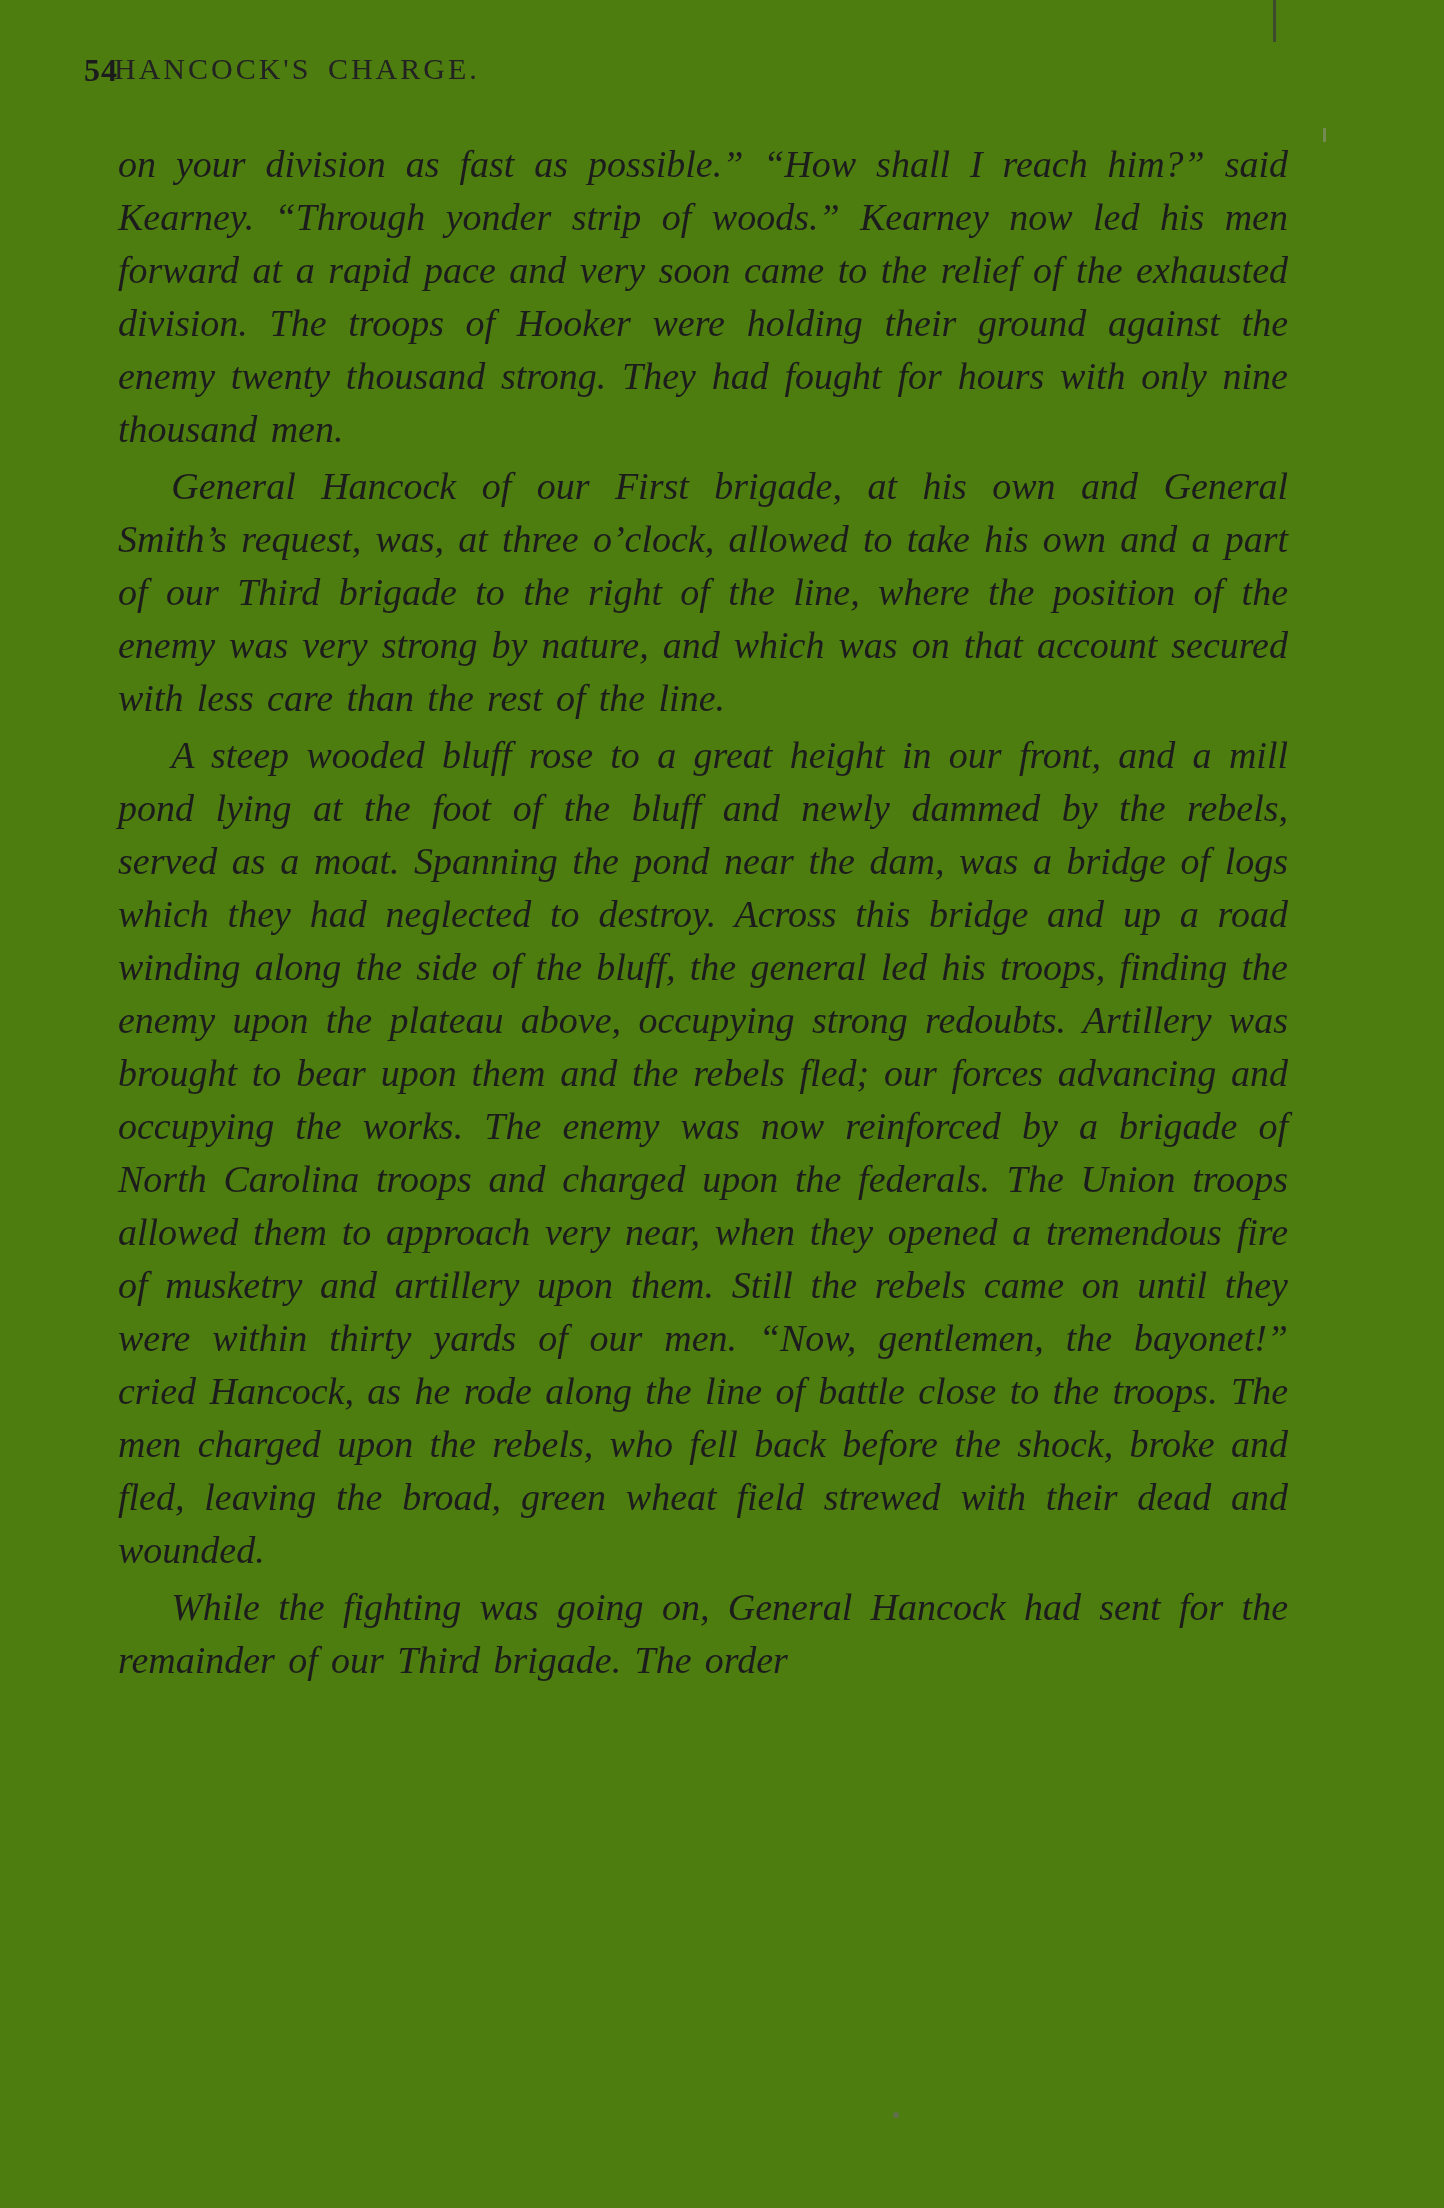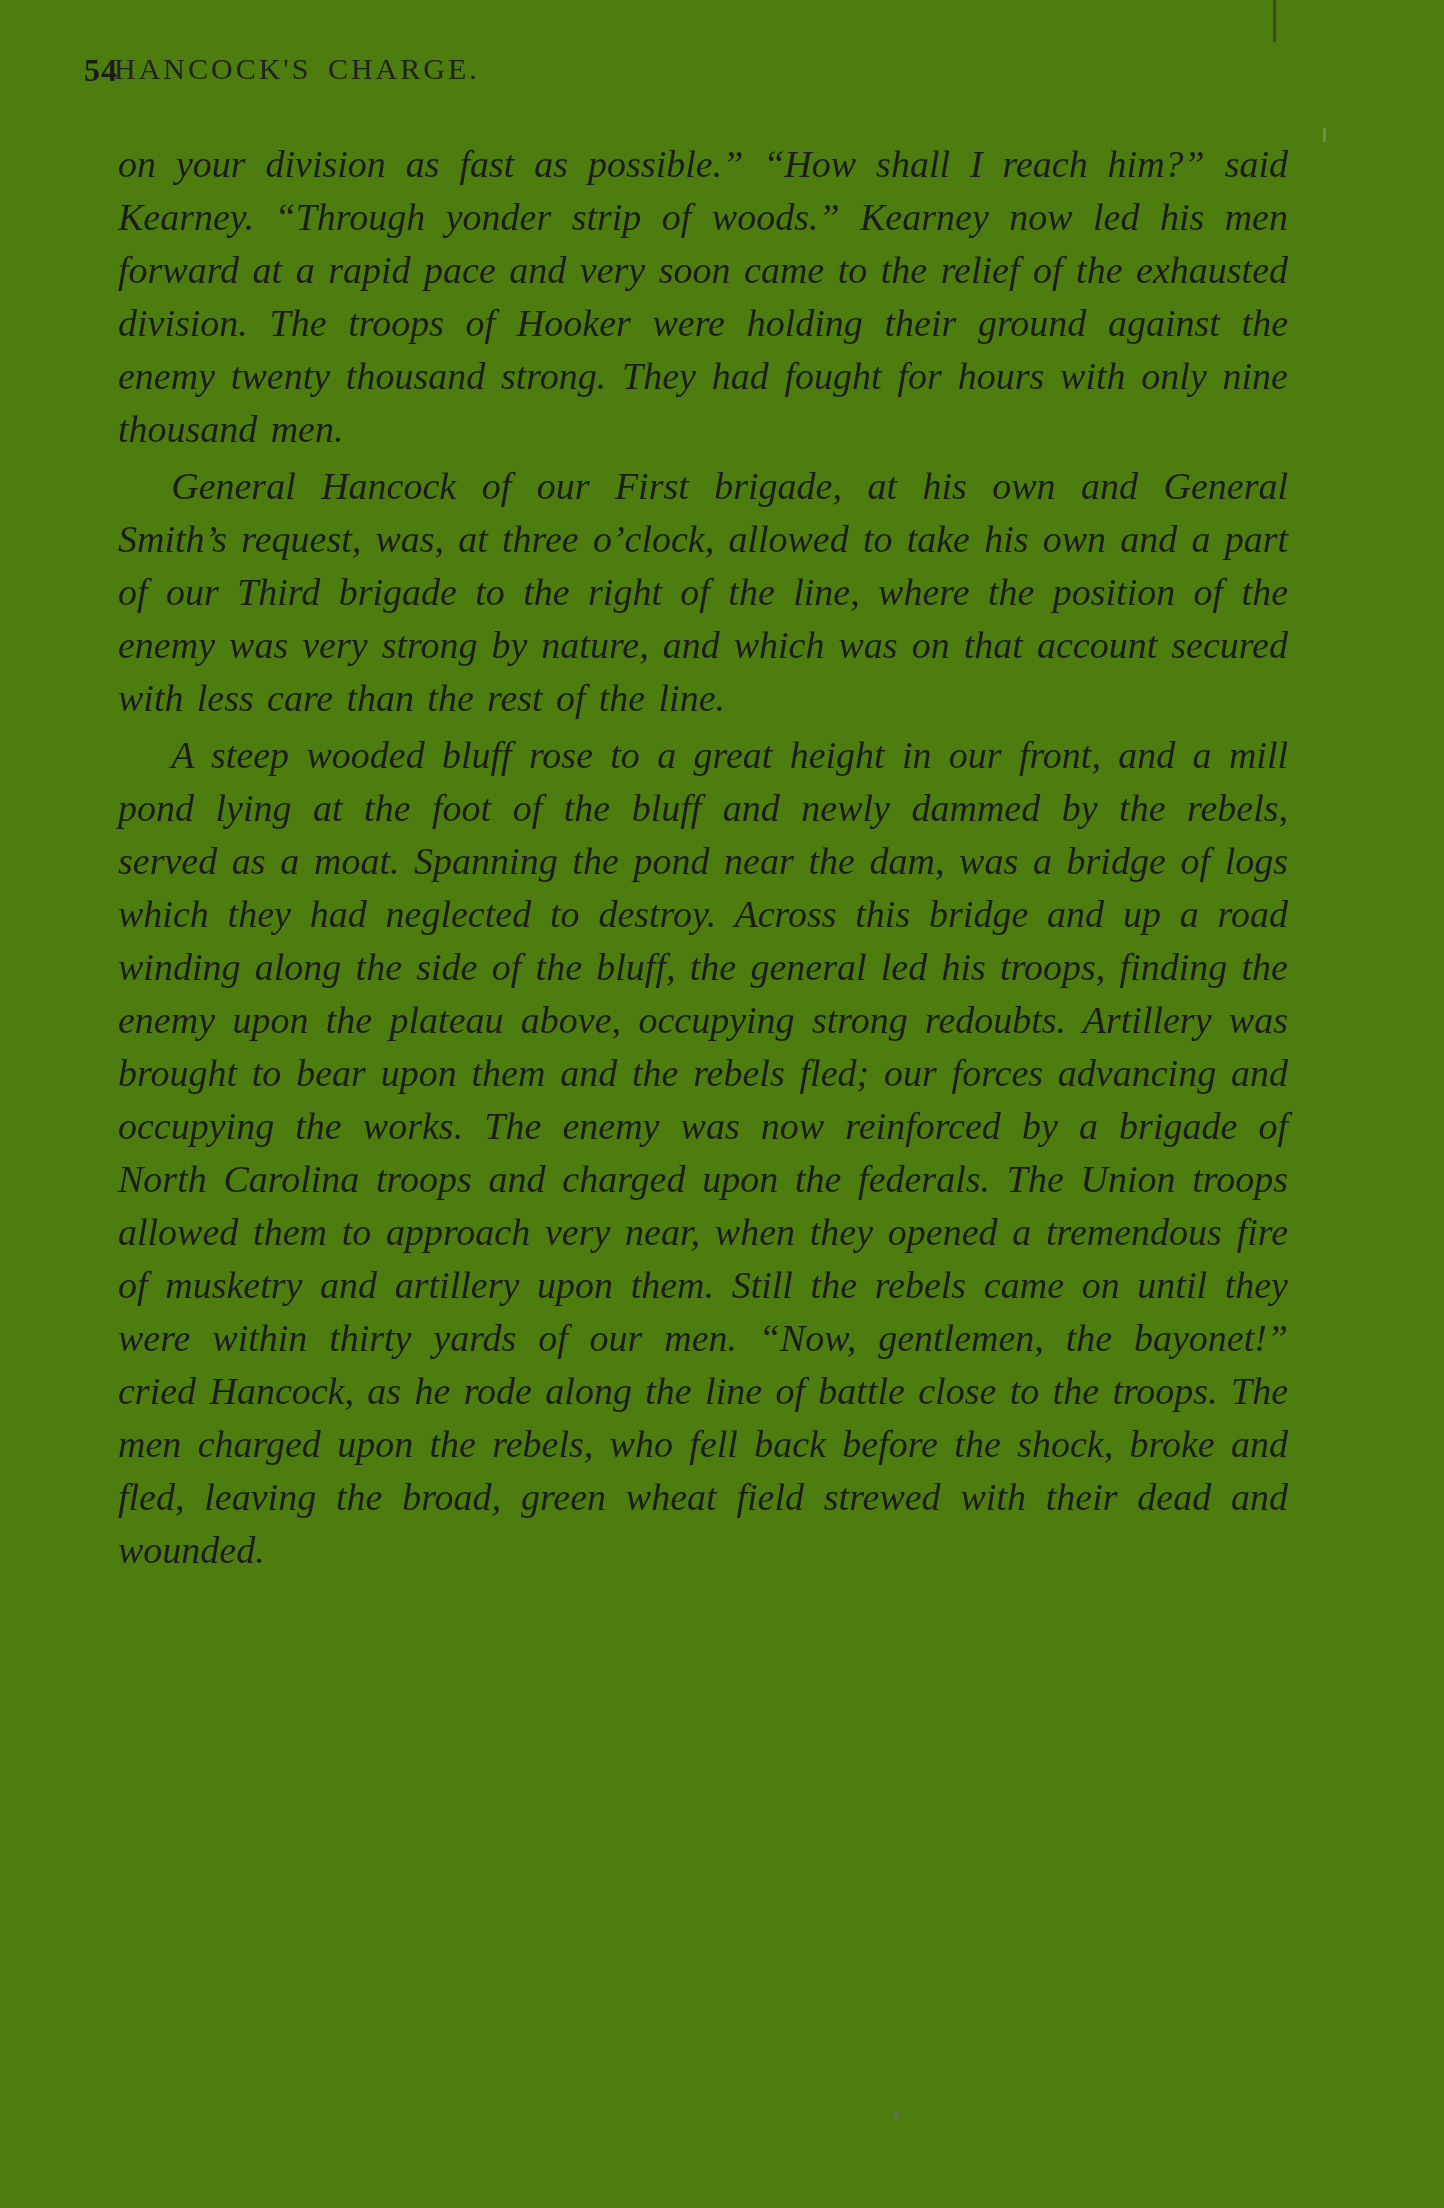--- a/index.html
+++ b/index.html
@@ -92,15 +92,16 @@
 
   <div class="running-head">
     <span class="page-number">54</span>
     <div class="head-title">HANCOCK'S CHARGE.</div>
   </div>
 
   <div class="body-text">
     <p class="para no-indent">on your division as fast as possible.” “How shall I reach him?” said Kearney. “Through yonder strip of woods.” Kearney now led his men forward at a rapid pace and very soon came to the relief of the exhausted division. The troops of Hooker were holding their ground against the enemy twenty thousand strong. They had fought for hours with only nine thousand men.</p>
     <p class="para">General Hancock of our First brigade, at his own and General Smith’s request, was, at three o’clock, allowed to take his own and a part of our Third brigade to the right of the line, where the position of the enemy was very strong by nature, and which was on that account secured with less care than the rest of the line.</p>
     <p class="para">A steep wooded bluff rose to a great height in our front, and a mill pond lying at the foot of the bluff and newly dammed by the rebels, served as a moat. Spanning the pond near the dam, was a bridge of logs which they had neglected to destroy. Across this bridge and up a road winding along the side of the bluff, the general led his troops, finding the enemy upon the plateau above, occupying strong redoubts. Artillery was brought to bear upon them and the rebels fled; our forces advancing and occupying the works. The enemy was now reinforced by a brigade of North Carolina troops and charged upon the federals. The Union troops allowed them to approach very near, when they opened a tremendous fire of musketry and artillery upon them. Still the rebels came on until they were within thirty yards of our men. “Now, gentlemen, the bayonet!” cried Hancock, as he rode along the line of battle close to the troops. The men charged upon the rebels, who fell back before the shock, broke and fled, leaving the broad, green wheat field strewed with their dead and wounded.</p>
+    <p class="para">While the fighting was going on, General Hancock had sent for the remainder of our Third brigade. The order</p>
   </div>
 
 </div>
 
 </body></html>

